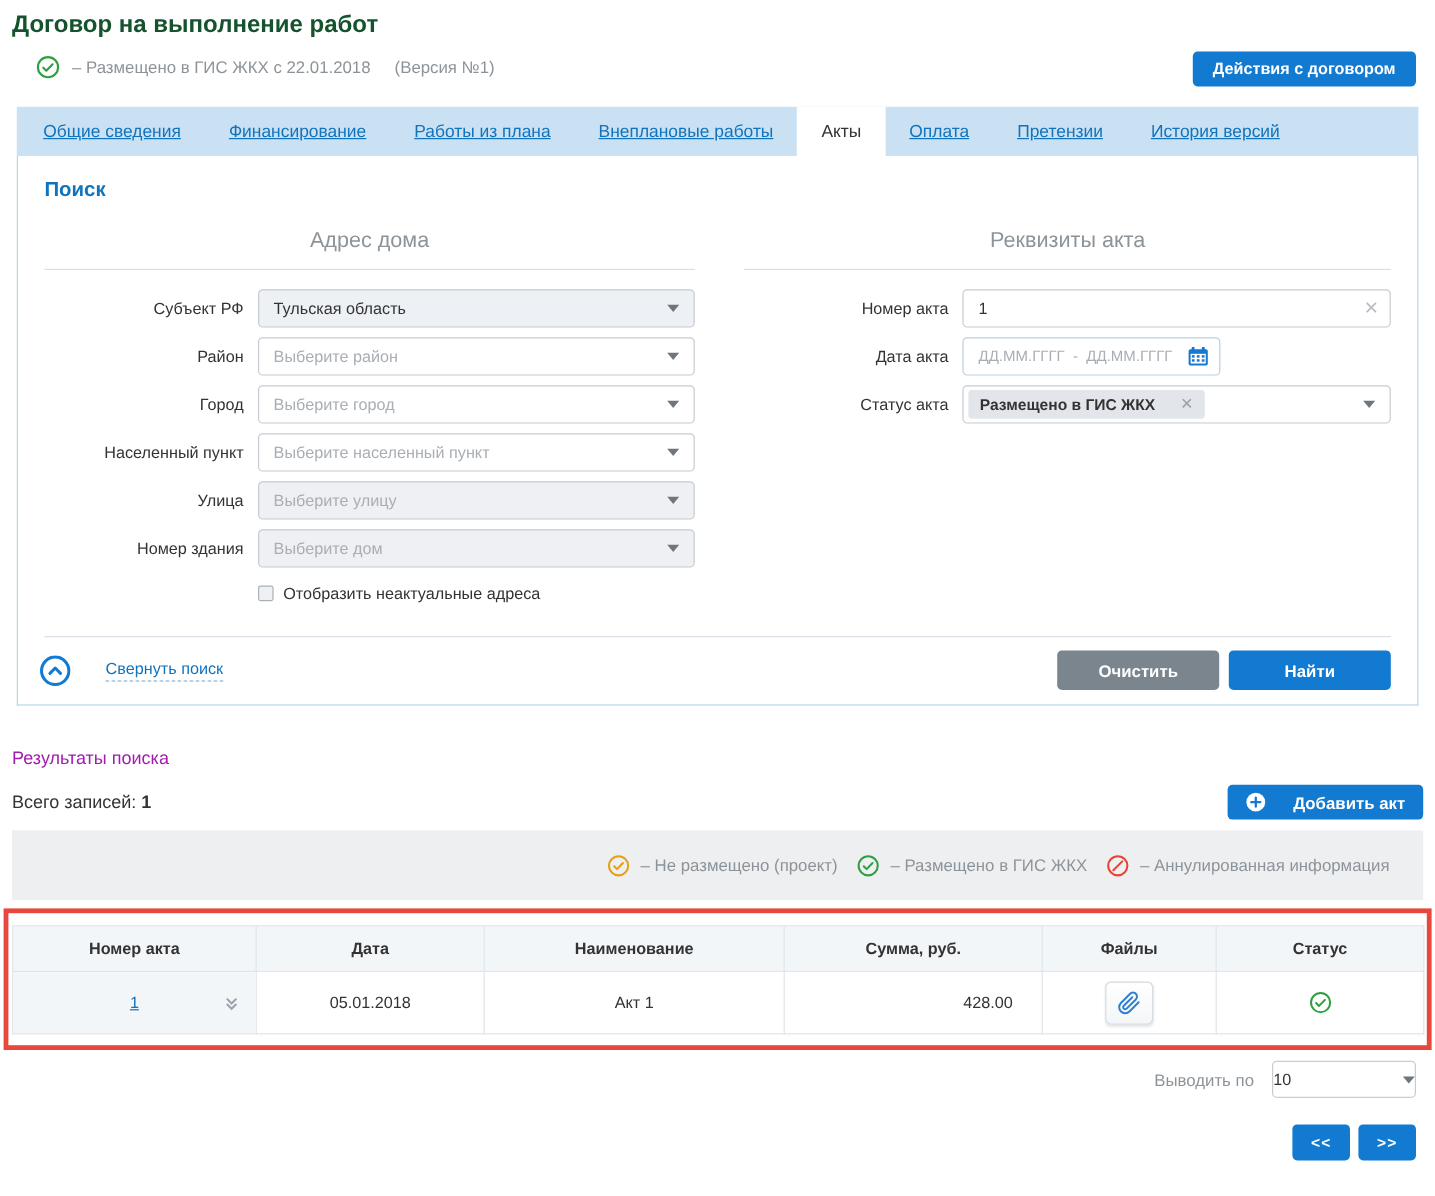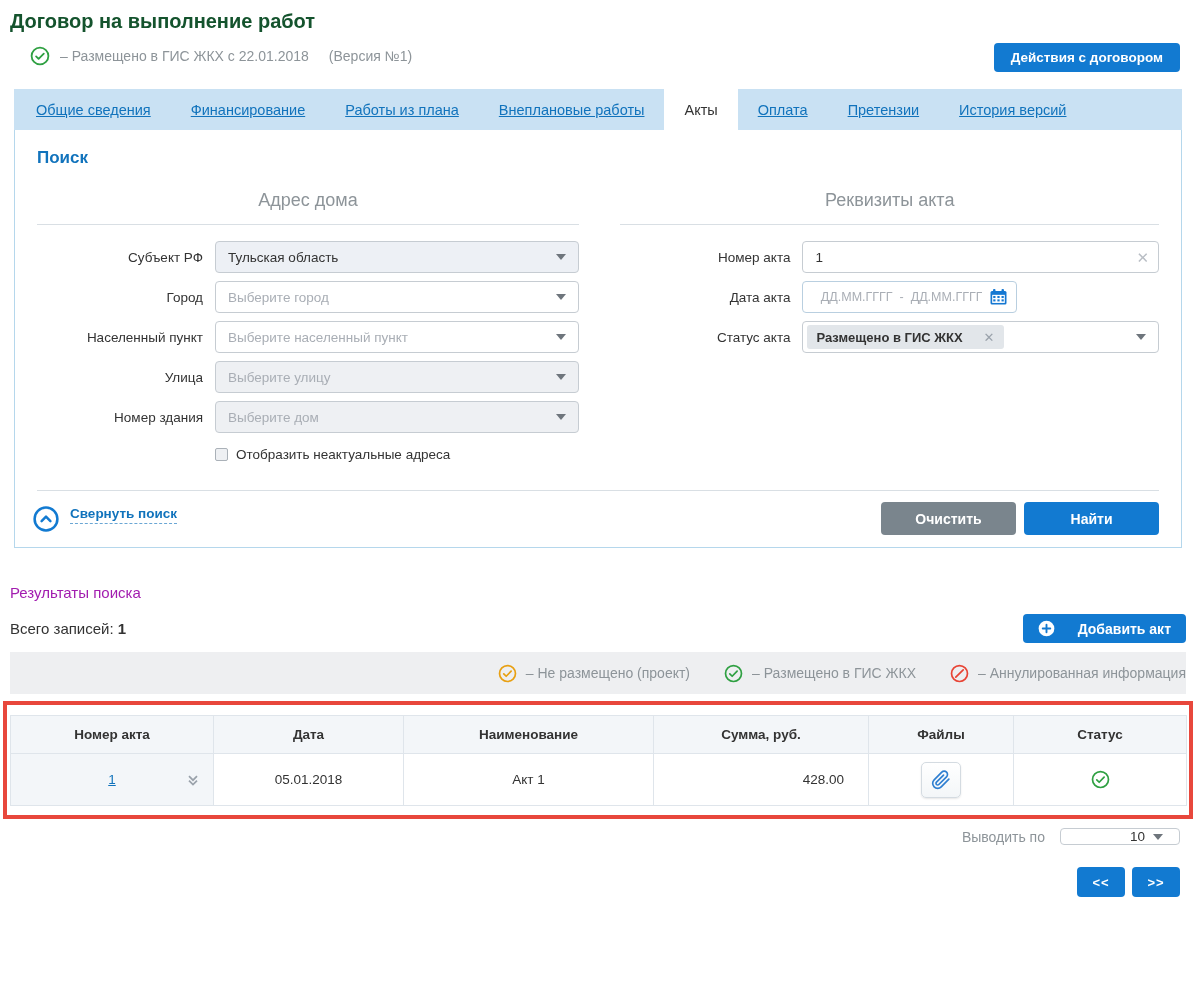--- a/index.html
+++ b/index.html
@@ -40,57 +40,57 @@
   .select-box.disabled { background:#eef0f3; }
   .tri-down { width:0; height:0; border-left:5px solid transparent; border-right:5px solid transparent; border-top:6px solid #6e757c; flex:none; margin-left:8px; }
   .checkbox-row { margin:14px 0 0 178px; display:flex; align-items:center; gap:8px; }
   .checkbox { width:13px; height:13px; border:1px solid #aab1b8; border-radius:2px; background:#eef0f3; cursor:pointer; flex:none; }
   .checkbox-label { font-size:13.5px; color:#333; }
   .num-box { position:relative; }
   .text-input { width:100%; height:32px; border:1px solid #c6ccd2; border-radius:4px; padding:0 32px 0 12px; font-size:13.5px; color:#333; font-family:inherit; outline:none; }
   .text-input::placeholder { color:#a9aeb5; }
   .clear-x { position:absolute; right:10px; top:50%; transform:translateY(-50%); color:#b9bec5; font-size:15px; cursor:pointer; line-height:1; }
   .date-box { width:215px; height:32px; border:1px solid #b9cfe0; border-radius:4px; display:flex; align-items:center; padding:0 9px 0 10px; gap:6px; background:#fff; }
-  .date-input { border:none; outline:none; flex:1; min-width:0; font-size:12.5px; color:#8b5cf6; font-family:inherit; background:transparent;text-align:right; }
+  .date-input { border:none; outline:none; flex:1; min-width:0; font-size:12.5px; color:#8b5cf6; font-family:inherit; background:transparent; }
   .date-input::placeholder { color:#a9aeb5; }
   .calendar-btn { display:flex; cursor:pointer; flex:none; }
   .status-select { padding-left:4px; }
   .chip { background:#e2e6ea; border-radius:3px; height:24px; display:inline-flex; align-items:center; gap:21px; padding:0 9px; font-size:13px; font-weight:700; color:#333; }
   .chip-x { color:#9aa2ab; font-weight:400; font-size:13px; cursor:pointer; }
 
   .panel-footer { margin-top:28px; border-top:1px solid #d9dfe4; padding:11px 0 12px; display:flex; justify-content:space-between; align-items:center; }
-  .collapse { display:flex; align-items:flex-start; gap:11px; cursor:pointer; margin-left:-4px;font-weight:bold; }
+  .collapse { display:flex; align-items:center; gap:29px; cursor:pointer; margin-left:-4px; }
   .collapse-label { color:#1173bc; font-size:13.5px; border-bottom:1px dashed #6aa6d4; padding-bottom:2px; }
   .footer-buttons { display:flex; gap:8px; }
   .btn-gray { background:#7a858d; color:#fff; width:135px; height:33px; font-size:14px; font-weight:700; }
   .btn-find { background:#127ad1; color:#fff; width:135px; height:33px; font-size:14px; font-weight:700; }
 
   
   .results { margin:0 10px; }
   .results-heading { margin-top:36px; font-size:15px; color:#a21caf; }
   .total-row { display:flex; justify-content:space-between; align-items:center; margin-top:13px; }
   .total { font-size:15px; }
   .total b { font-weight:700; }
   .btn-add { display:inline-flex; align-items:center; gap:23px; padding:6px 15px; font-size:14px; height:29px; }
-  .legend-bar { margin-top:9px; background:#eeeff1; height:42px; display:flex; align-items:center; justify-content:flex-end; gap:34px; }
+  .legend-bar { margin-top:9px; background:#eeeff1; height:58px; display:flex; align-items:center; justify-content:flex-end; gap:16px; padding-right:28px; }
   .legend-item { display:flex; align-items:center; gap:9px; color:#8d9499; font-size:14px; }
 
   .red-box { margin:7px -7px 0; border:4px solid #e8473c; padding:10px 2px 9px 3px; }
   table.acts { width:100%; border-collapse:collapse; }
   .acts th { background:#f3f6f9; border:1px solid #dfe5eb; height:38px; font-size:13.5px; font-weight:700; color:#333; text-align:center; }
   .acts td { border:1px solid #dfe5eb; height:52px; font-size:13.5px; text-align:center; color:#333; }
   .cell-number { background:#f3f6f9; position:relative; }
   .row-link { color:#1173bc; text-decoration:underline; cursor:pointer; }
   .expander { position:absolute; right:12px; top:50%; transform:translateY(-50%); cursor:pointer; display:flex; }
   .cell-sum { text-align:right !important; padding-right:24px; }
   .paperclip-btn { width:40px; height:36px; border:1px solid #d4dbe1; border-radius:5px; background:linear-gradient(#ffffff,#f3f6f8); box-shadow:0 1px 2px rgba(0,0,0,.10); display:inline-flex; align-items:center; justify-content:center; cursor:pointer; vertical-align:middle; }
 
   .pagination-row { margin-top:9px; display:flex; justify-content:flex-end; align-items:center; gap:15px; padding-right:6px; }
   .per-page-label { color:#8d9499; font-size:14px; }
-  .per-page-select { width:120px; height:17px; border:1px solid #c6ccd2; border-radius:4px; display:flex; align-items:center; justify-content:flex-end; padding:0 16px; cursor:pointer; font-size:13.5px; background:#fff; }
+  .per-page-select { width:120px; height:31px; border:1px solid #c6ccd2; border-radius:4px; display:flex; align-items:center; justify-content:space-between; padding:0 0; cursor:pointer; font-size:13.5px; background:#fff; }
   .pager-row { margin-top:22px; display:flex; justify-content:flex-end; gap:7px; padding-right:6px; }
   .pager-btn { width:48px; height:30px; font-size:13px; font-weight:700; letter-spacing:1px; display:inline-flex; align-items:center; justify-content:center; }
 </style>
 </head>
 <body>
 
 <div class="page">
 
   <div class="header">
     <h1 class="page-title">Договор на выполнение работ</h1>
@@ -131,20 +131,29 @@
         <div class="form-row first">
           <div class="form-label">Субъект РФ</div>
           <div class="control">
             <div class="select-box filled">
               <span class="val">Тульская область</span>
               <span class="tri-down"></span>
             </div>
           </div>
         </div>
 
+        <div class="form-row">
+          <div class="form-label">Район</div>
+          <div class="control">
+            <div class="select-box">
+              <span class="val ph">Выберите район</span>
+              <span class="tri-down"></span>
+            </div>
+          </div>
+        </div>
 
         <div class="form-row">
           <div class="form-label">Город</div>
           <div class="control">
             <div class="select-box">
               <span class="val ph">Выберите город</span>
               <span class="tri-down"></span>
             </div>
           </div>
         </div>

